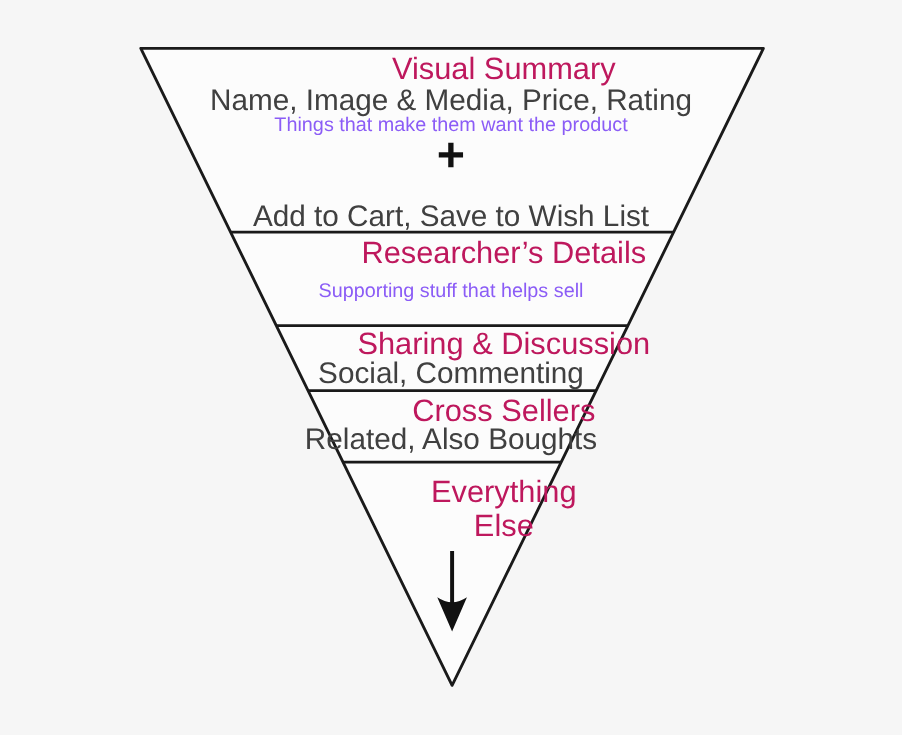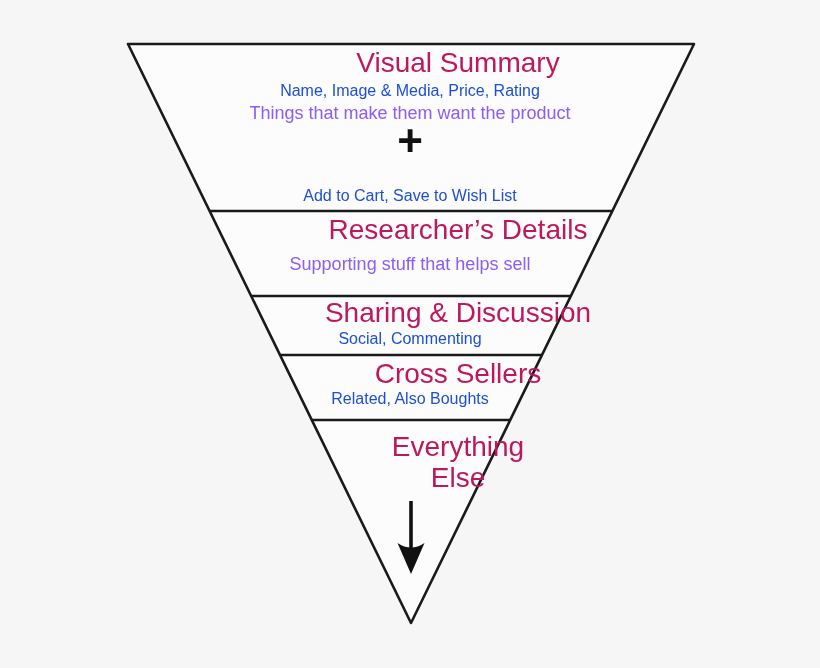--- a/index.html
+++ b/index.html
@@ -28,23 +28,23 @@
     text-align: center;
     white-space: nowrap;
   }
   .title {
     font-size: 28px;
     line-height: 30px;
     color: #be185d;
     padding-left: 48px;
   }
   .body {
-    font-size: 16px;
+    font-size: 27px;
     line-height: 24px;
-    color: #1d4ed8;
+    color: #404040;
   }
   .note {
     font-size: 18px;
     line-height: 20px;
     color: #8b5cf6;
   }
   .plus {
     font-size: 44px;
     line-height: 36px;
     font-weight: 700;

